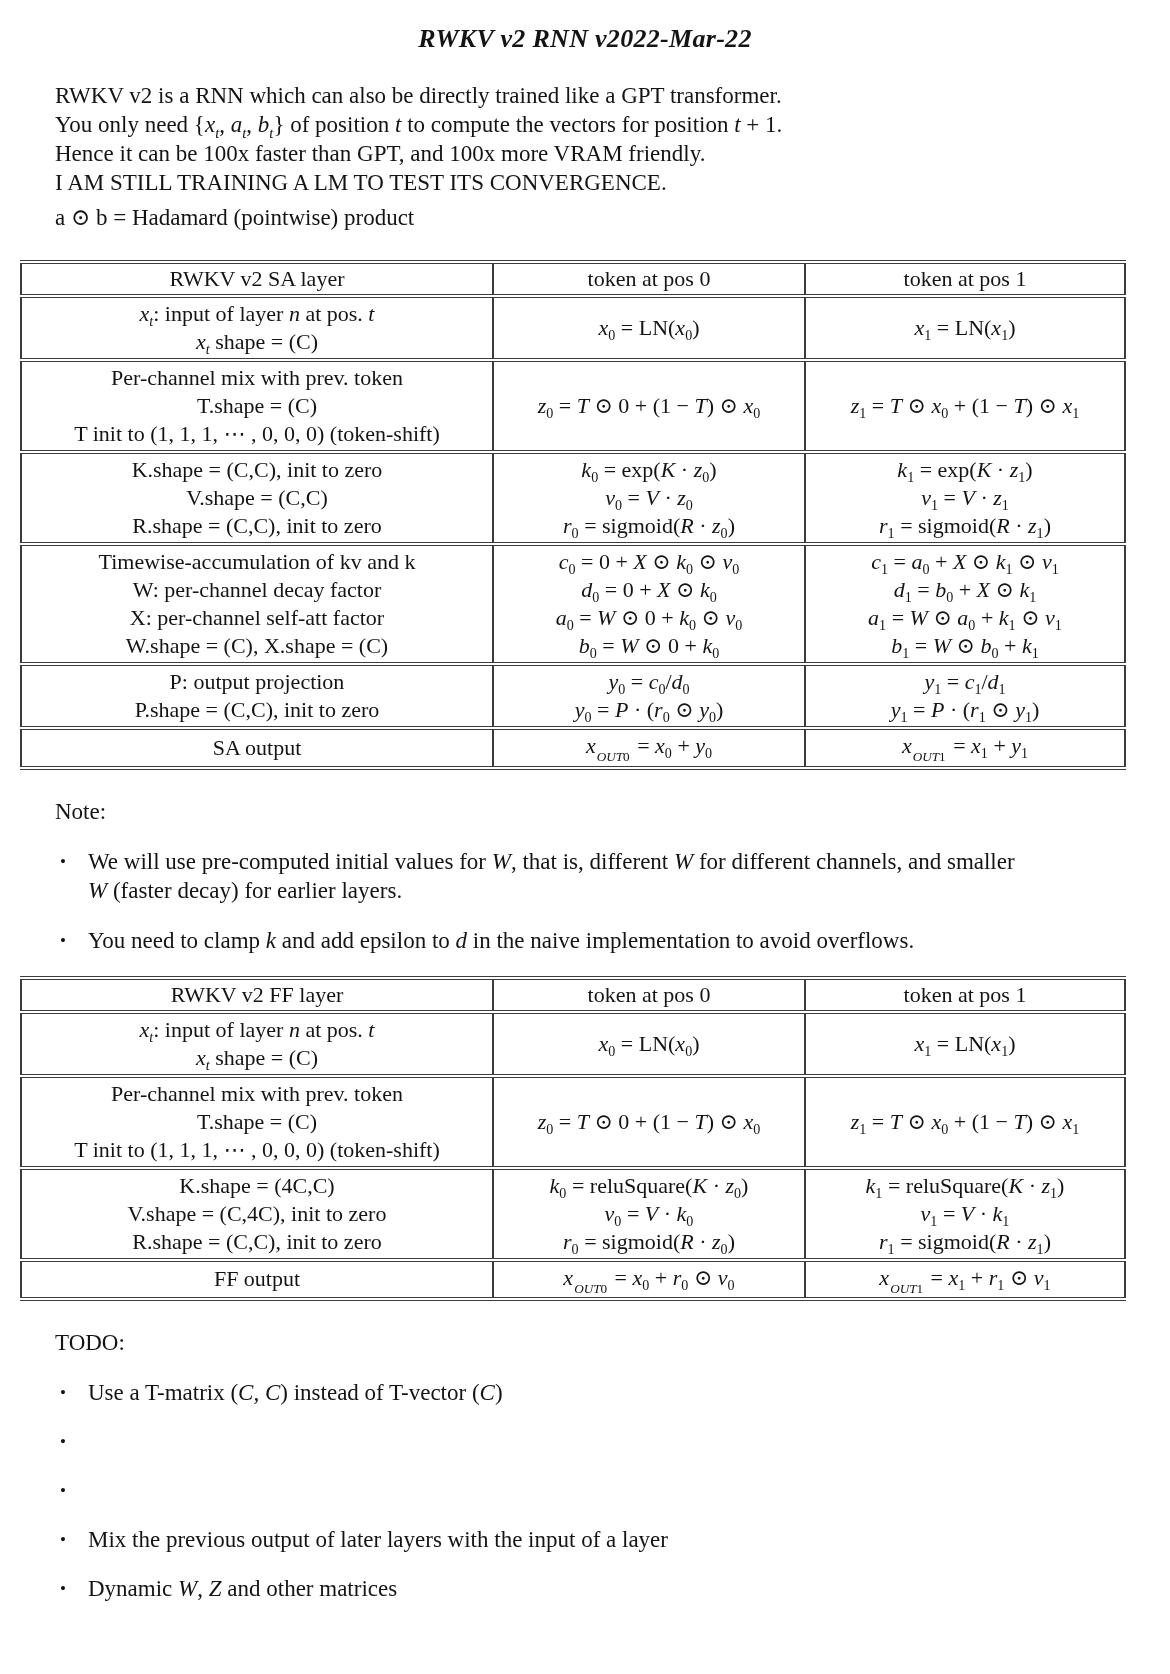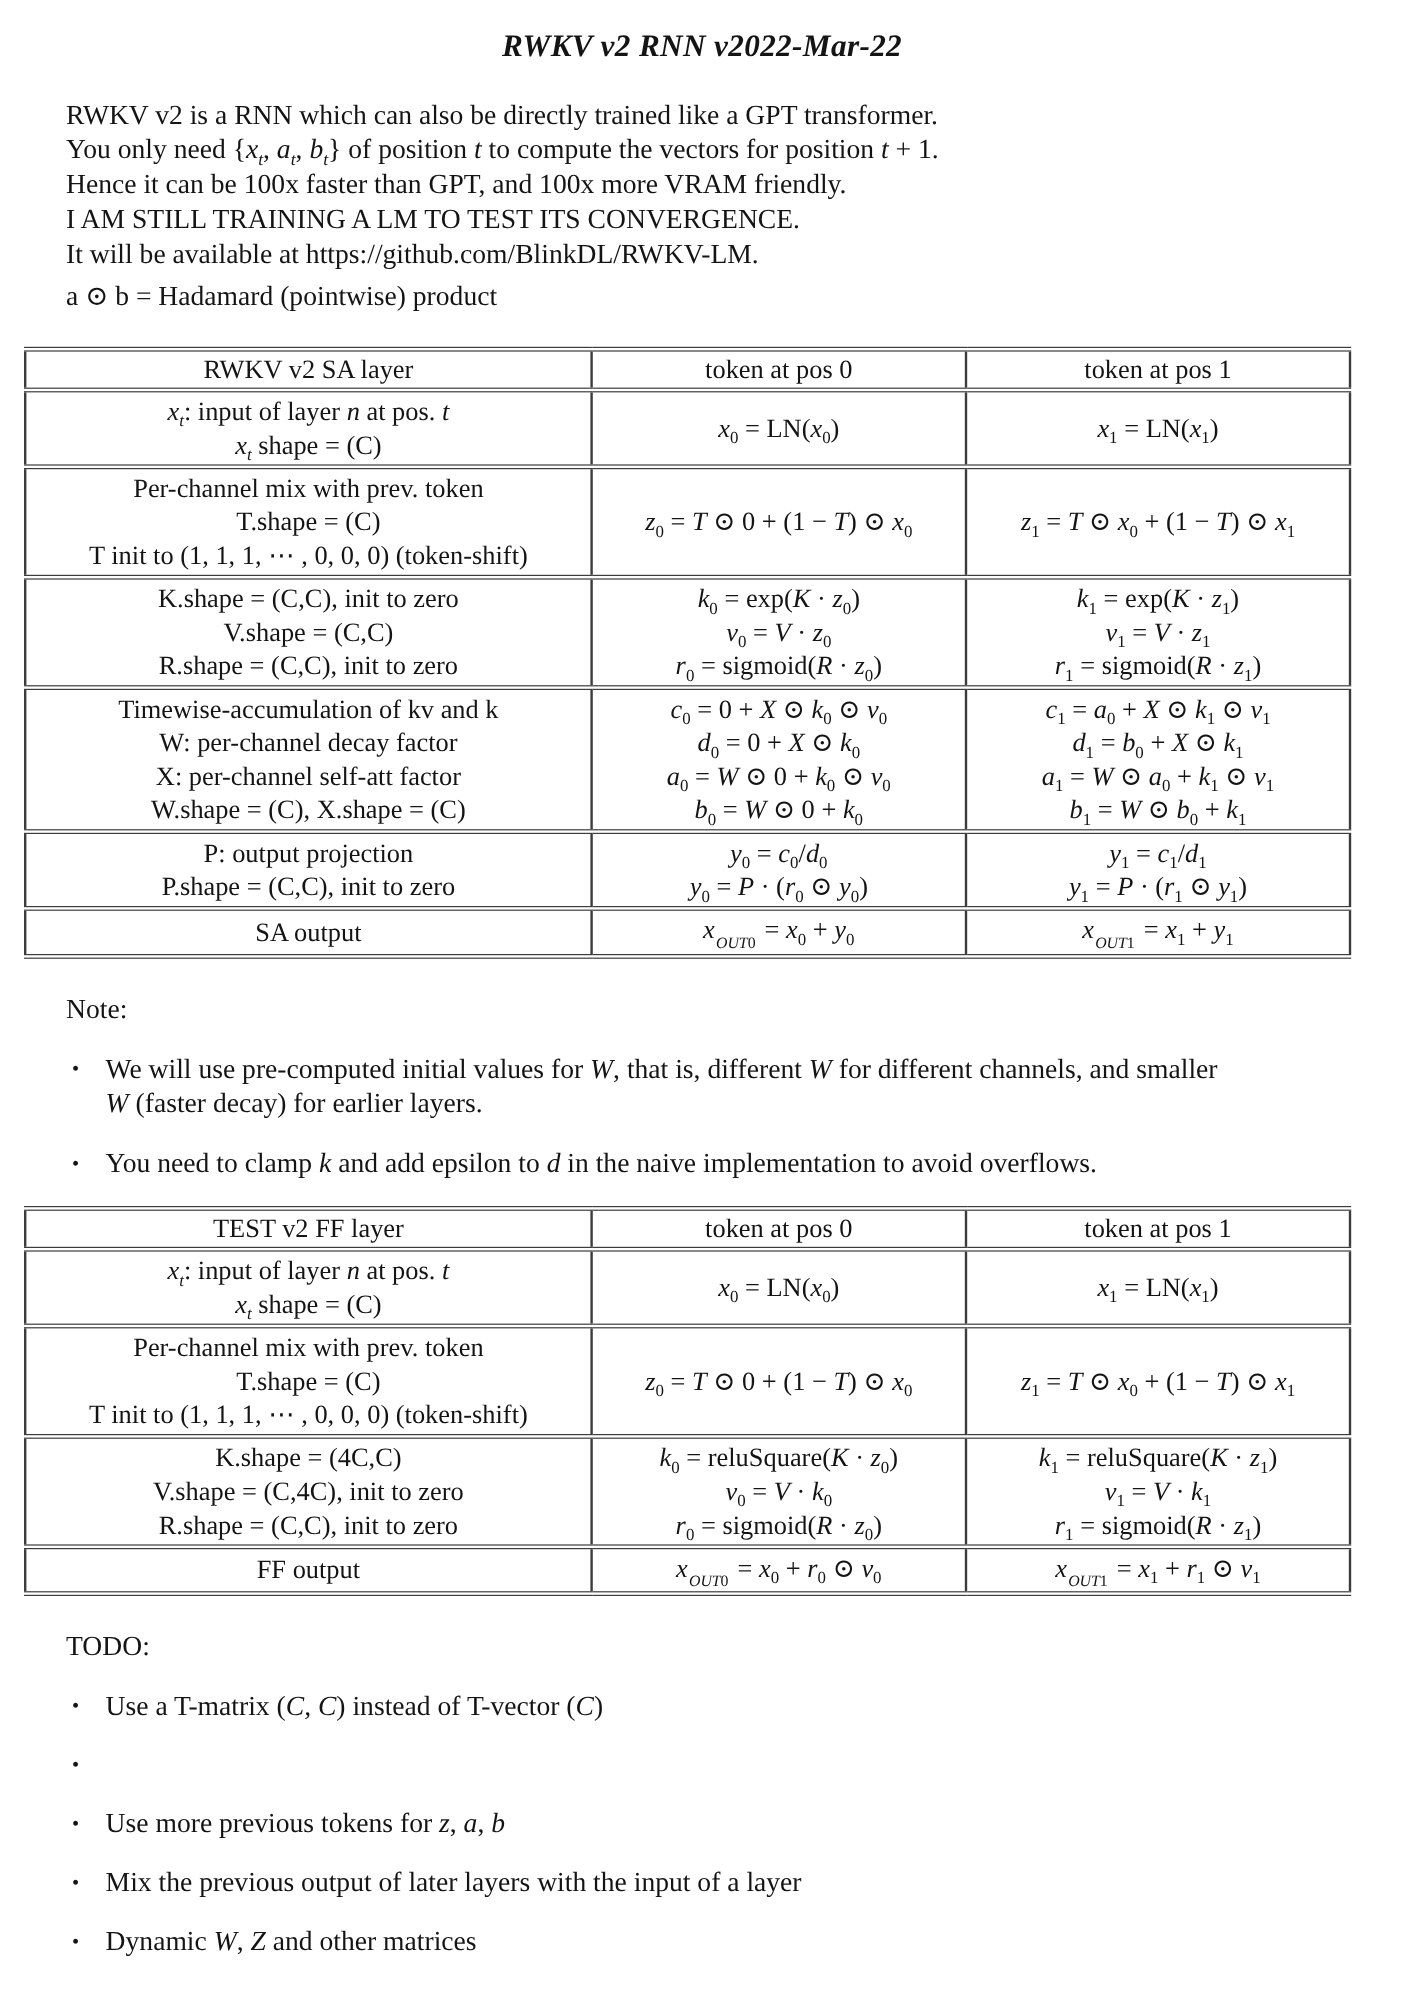--- a/index.html
+++ b/index.html
@@ -50,21 +50,20 @@
 </head>
 <body>
 
 <div class="title">RWKV v2 RNN v2022-Mar-22</div>
 
 <div class="intro">
   <div class="iline">RWKV v2 is a RNN which can also be directly trained like a GPT transformer.</div>
   <div class="iline">You only need {<i>x</i><sub><i>t</i></sub>, <i>a</i><sub><i>t</i></sub>, <i>b</i><sub><i>t</i></sub>} of position <i>t</i> to compute the vectors for position <i>t</i> + 1.</div>
   <div class="iline">Hence it can be 100x faster than GPT, and 100x more VRAM friendly.</div>
   <div class="iline">I AM STILL TRAINING A LM TO TEST ITS CONVERGENCE.</div>
-  <div class="iline">It will be available at https://github.com/BlinkDL/RWKV-LM.</div>
   <div class="iline gap-above">a ⊙ b = Hadamard (pointwise) product</div>
 </div>
 
 <table class="ltable">
   <colgroup>
       <col style="width:472px">
       <col style="width:312px">
       <col style="width:320px">
     </colgroup>
   <tbody>
@@ -187,21 +186,21 @@
 </div>
 
 <table class="ltable" style="margin-top:16px">
   <colgroup>
       <col style="width:472px">
       <col style="width:312px">
       <col style="width:320px">
     </colgroup>
   <tbody>
       <tr class="hdr">
-    <td>TEST v2 FF layer</td>
+    <td>RWKV v2 FF layer</td>
     <td>token at pos 0</td>
     <td>token at pos 1</td>
   </tr>
   <tr>
     <td>
       <div class="ln"><i>x</i><sub><i>t</i></sub>: input of layer <i>n</i> at pos. <i>t</i></div>
       <div class="ln"><i>x</i><sub><i>t</i></sub> shape = (C)</div>
     </td>
     <td>
       <div class="ln"><i>x</i><sub>0</sub> = LN(<i>x</i><sub>0</sub>)</div>
@@ -264,21 +263,20 @@
 <div class="blist todo-list">
   <div class="bitem">
     <span class="bullet">•</span>
     <div class="bcontent">Use a T-matrix (<i>C, C</i>) instead of T-vector (<i>C</i>)</div>
   </div>
   <div class="bitem">
     <span class="bullet">•</span>
   </div>
   <div class="bitem">
     <span class="bullet">•</span>
-    <div class="bcontent">Use more previous tokens for <i>z</i>, <i>a</i>, <i>b</i></div>
   </div>
   <div class="bitem">
     <span class="bullet">•</span>
     <div class="bcontent">Mix the previous output of later layers with the input of a layer</div>
   </div>
   <div class="bitem">
     <span class="bullet">•</span>
     <div class="bcontent">Dynamic <i>W</i>, <i>Z</i> and other matrices</div>
   </div>
 </div>

